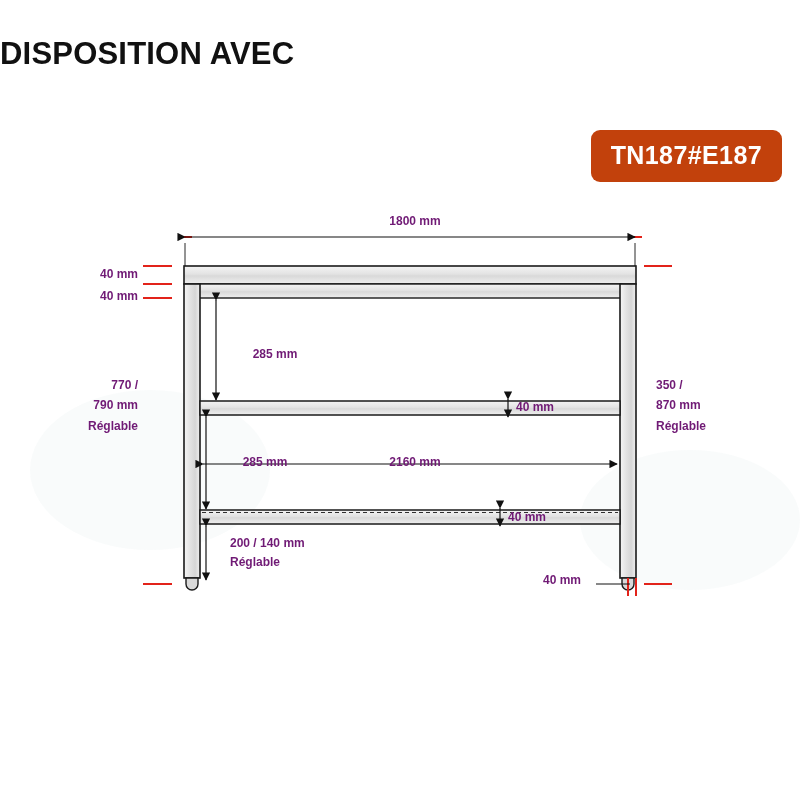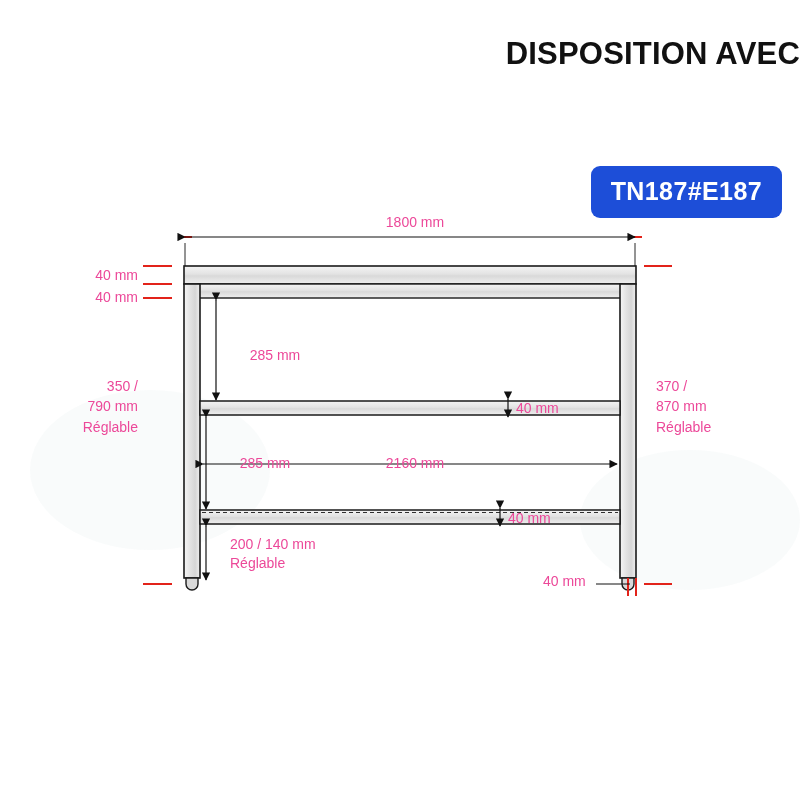--- a/index.html
+++ b/index.html
@@ -17,57 +17,57 @@
   #stage {
     position: relative;
     width: 800px;
     height: 800px;
   }
   .title {
     position: absolute;
     left: 0;
     top: 36px;
     width: 800px;
-    text-align: right;
+    text-align: left;
     font-size: 31px;
     font-weight: bold;
     line-height: 1.14;
     letter-spacing: 0.2px;
     color: #111111;
   }
   .title .line2 { display: block; }
 
   .badge {
     position: absolute;
     right: 18px;
     top: 130px;
-    background: #1d4ed8;
+    background: #c2410c;
     color: #ffffff;
     border-radius: 9px;
     padding: 11px 20px 12px 20px;
     font-size: 25px;
     font-weight: bold;
     letter-spacing: 0.4px;
-    margin-top: 36px;
   }
 
   
   #drawing {
     position: absolute;
     left: 0;
     top: 0;
     width: 800px;
     height: 800px;
   }
   .lbl {
     position: absolute;
-    font-size: 14px;
-    color: #ec4899;
+    font-size: 12px;
+    color: #701a75;
     white-space: nowrap;
     line-height: 1.28;
+    font-weight: bold;
   }
   .lbl.c { text-align: center; }
   .lbl.r { text-align: right; }
 </style>
 </head>
 <body>
 
 <div id="stage">
 
   <div class="title">
@@ -171,21 +171,21 @@
 
   <div class="lbl c" style="left:360px; top:455px; width:110px;">2160 mm</div>
 
   <div class="lbl" style="left:508px; top:510px;">40 mm</div>
 
   <div class="lbl" style="left:230px; top:536px;">200 / 140 mm</div>
   <div class="lbl" style="left:230px; top:555px;">Réglable</div>
 
   <div class="lbl" style="left:543px; top:573px;">40 mm</div>
 
-  <div class="lbl r" style="left:20px; top:378px; width:118px;">350 /</div>
+  <div class="lbl r" style="left:20px; top:378px; width:118px;">770 /</div>
   <div class="lbl r" style="left:20px; top:398px; width:118px;">790 mm</div>
   <div class="lbl r" style="left:20px; top:419px; width:118px;">Réglable</div>
 
-  <div class="lbl" style="left:656px; top:378px;">370 /</div>
+  <div class="lbl" style="left:656px; top:378px;">350 /</div>
   <div class="lbl" style="left:656px; top:398px;text-align:right;">870 mm</div>
   <div class="lbl" style="left:656px; top:419px;">Réglable</div>
 
 </div>
 
 </body></html>

